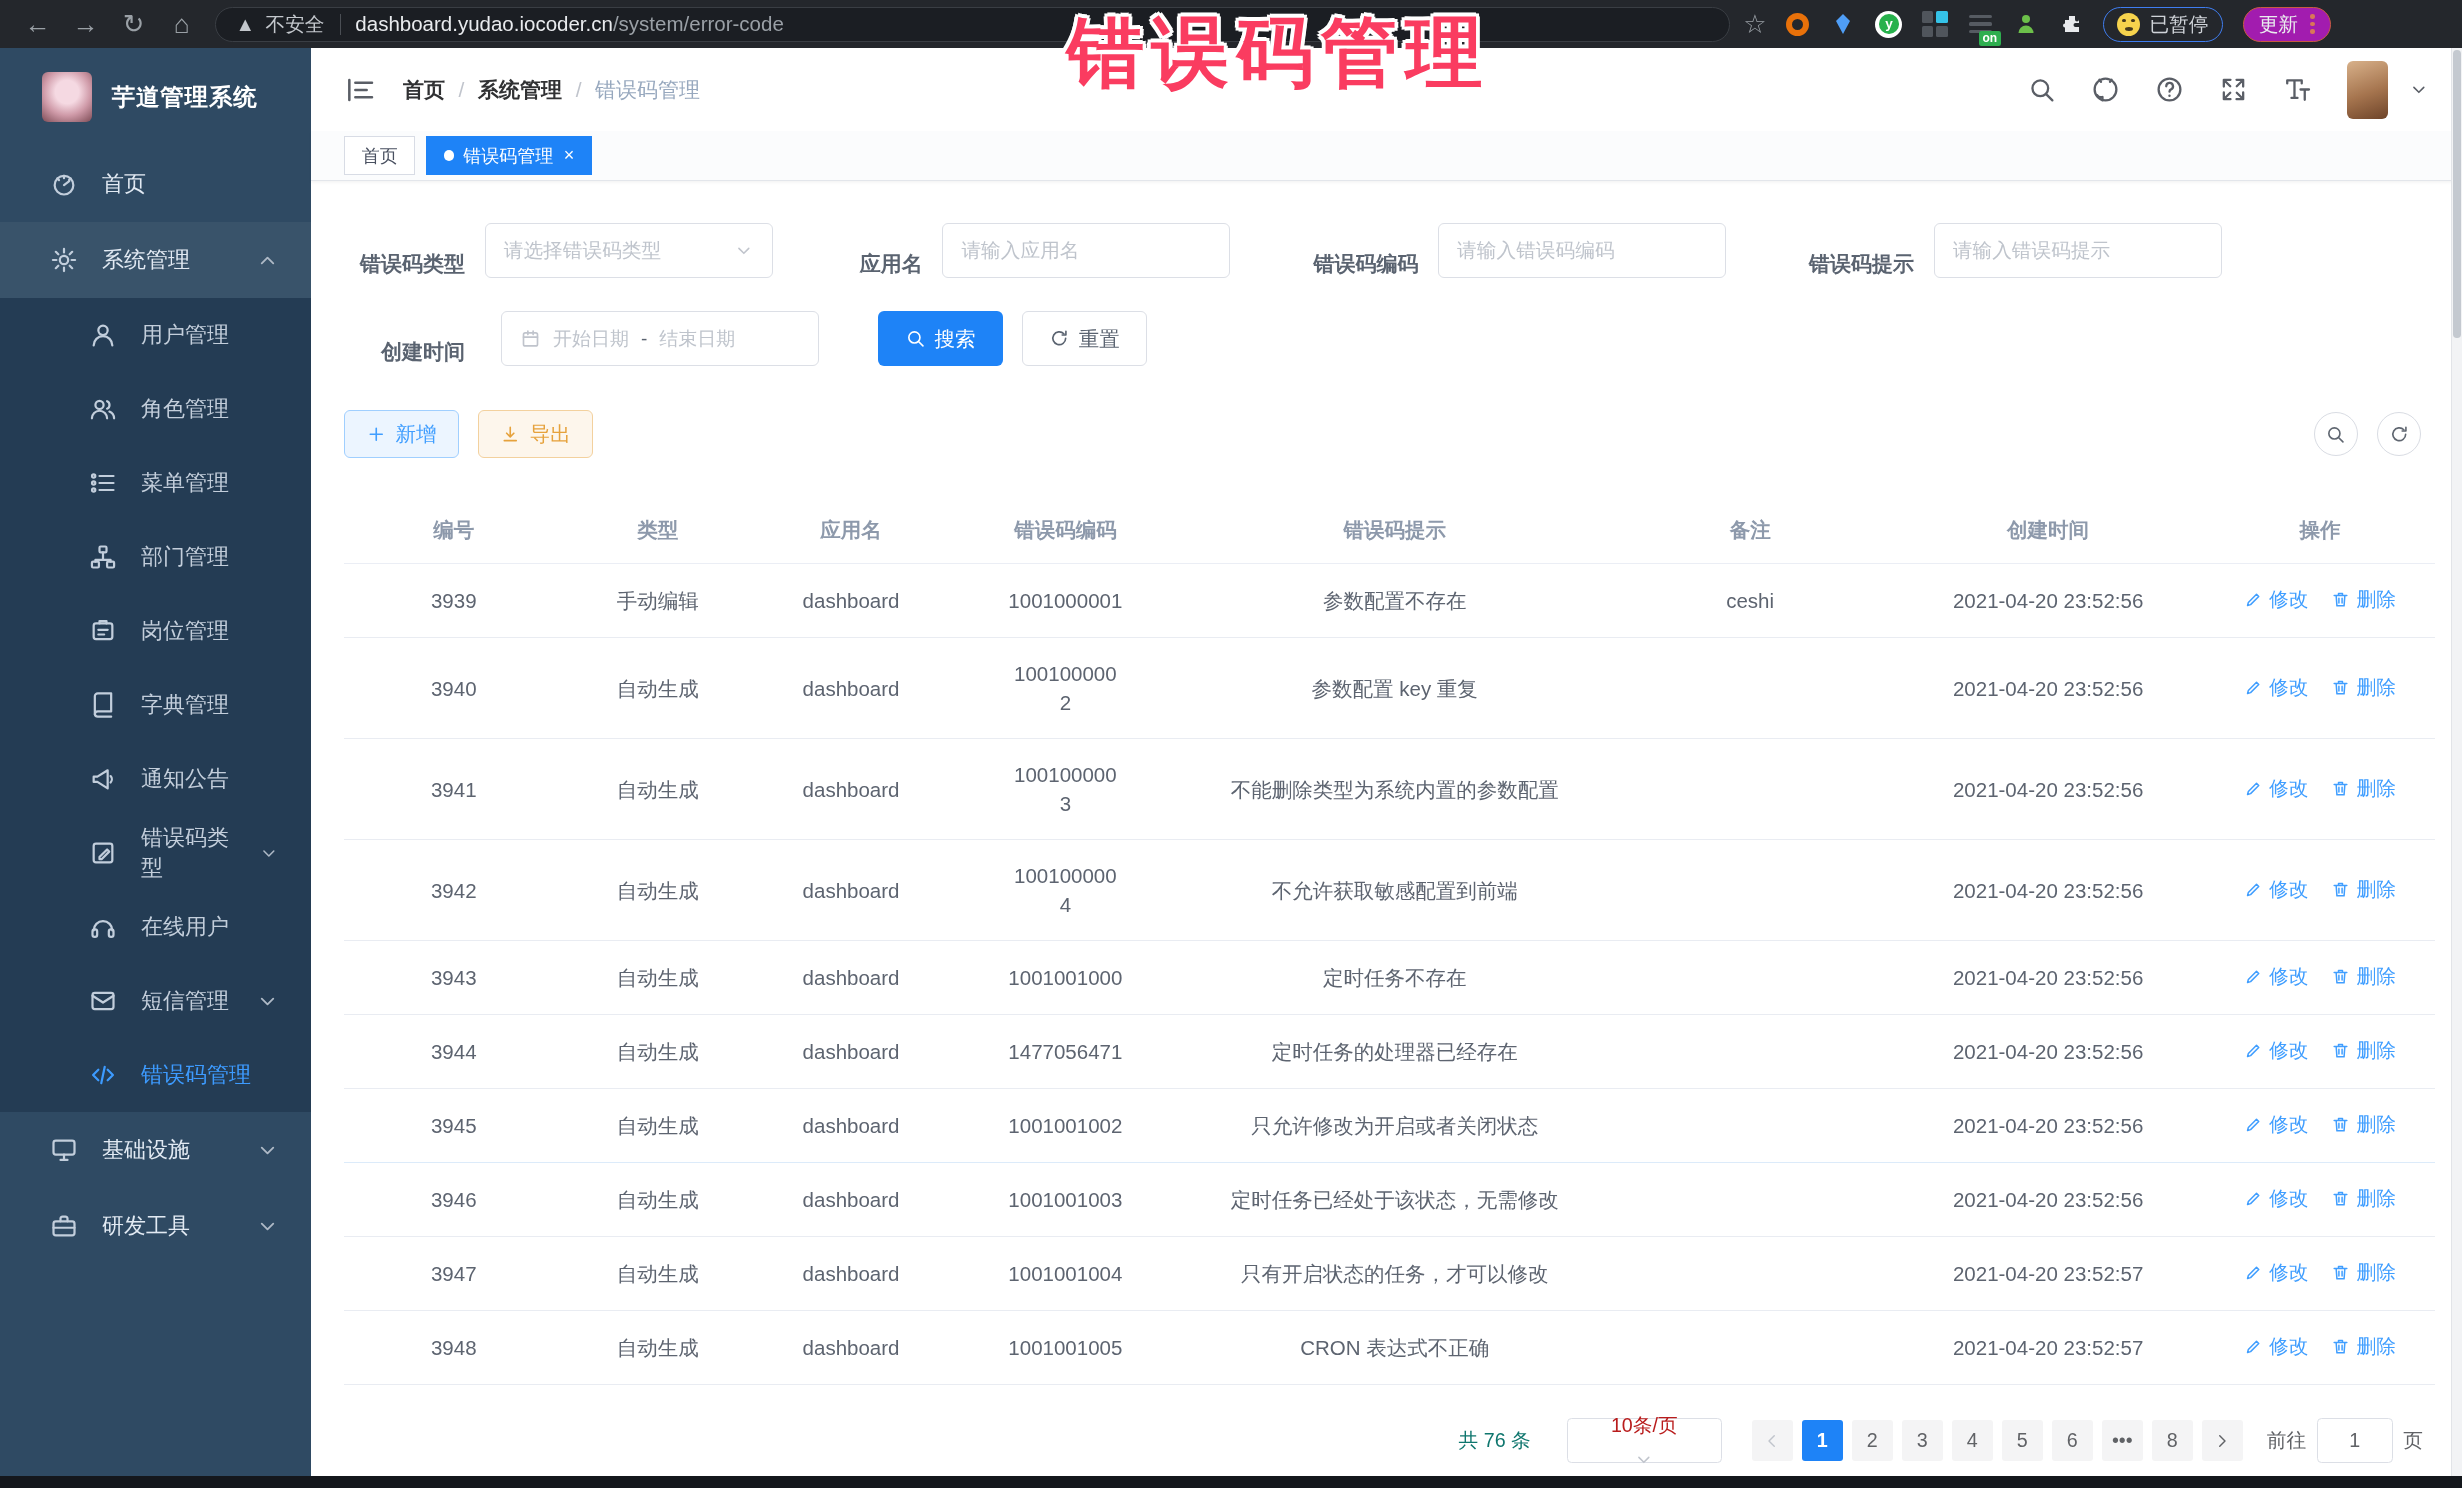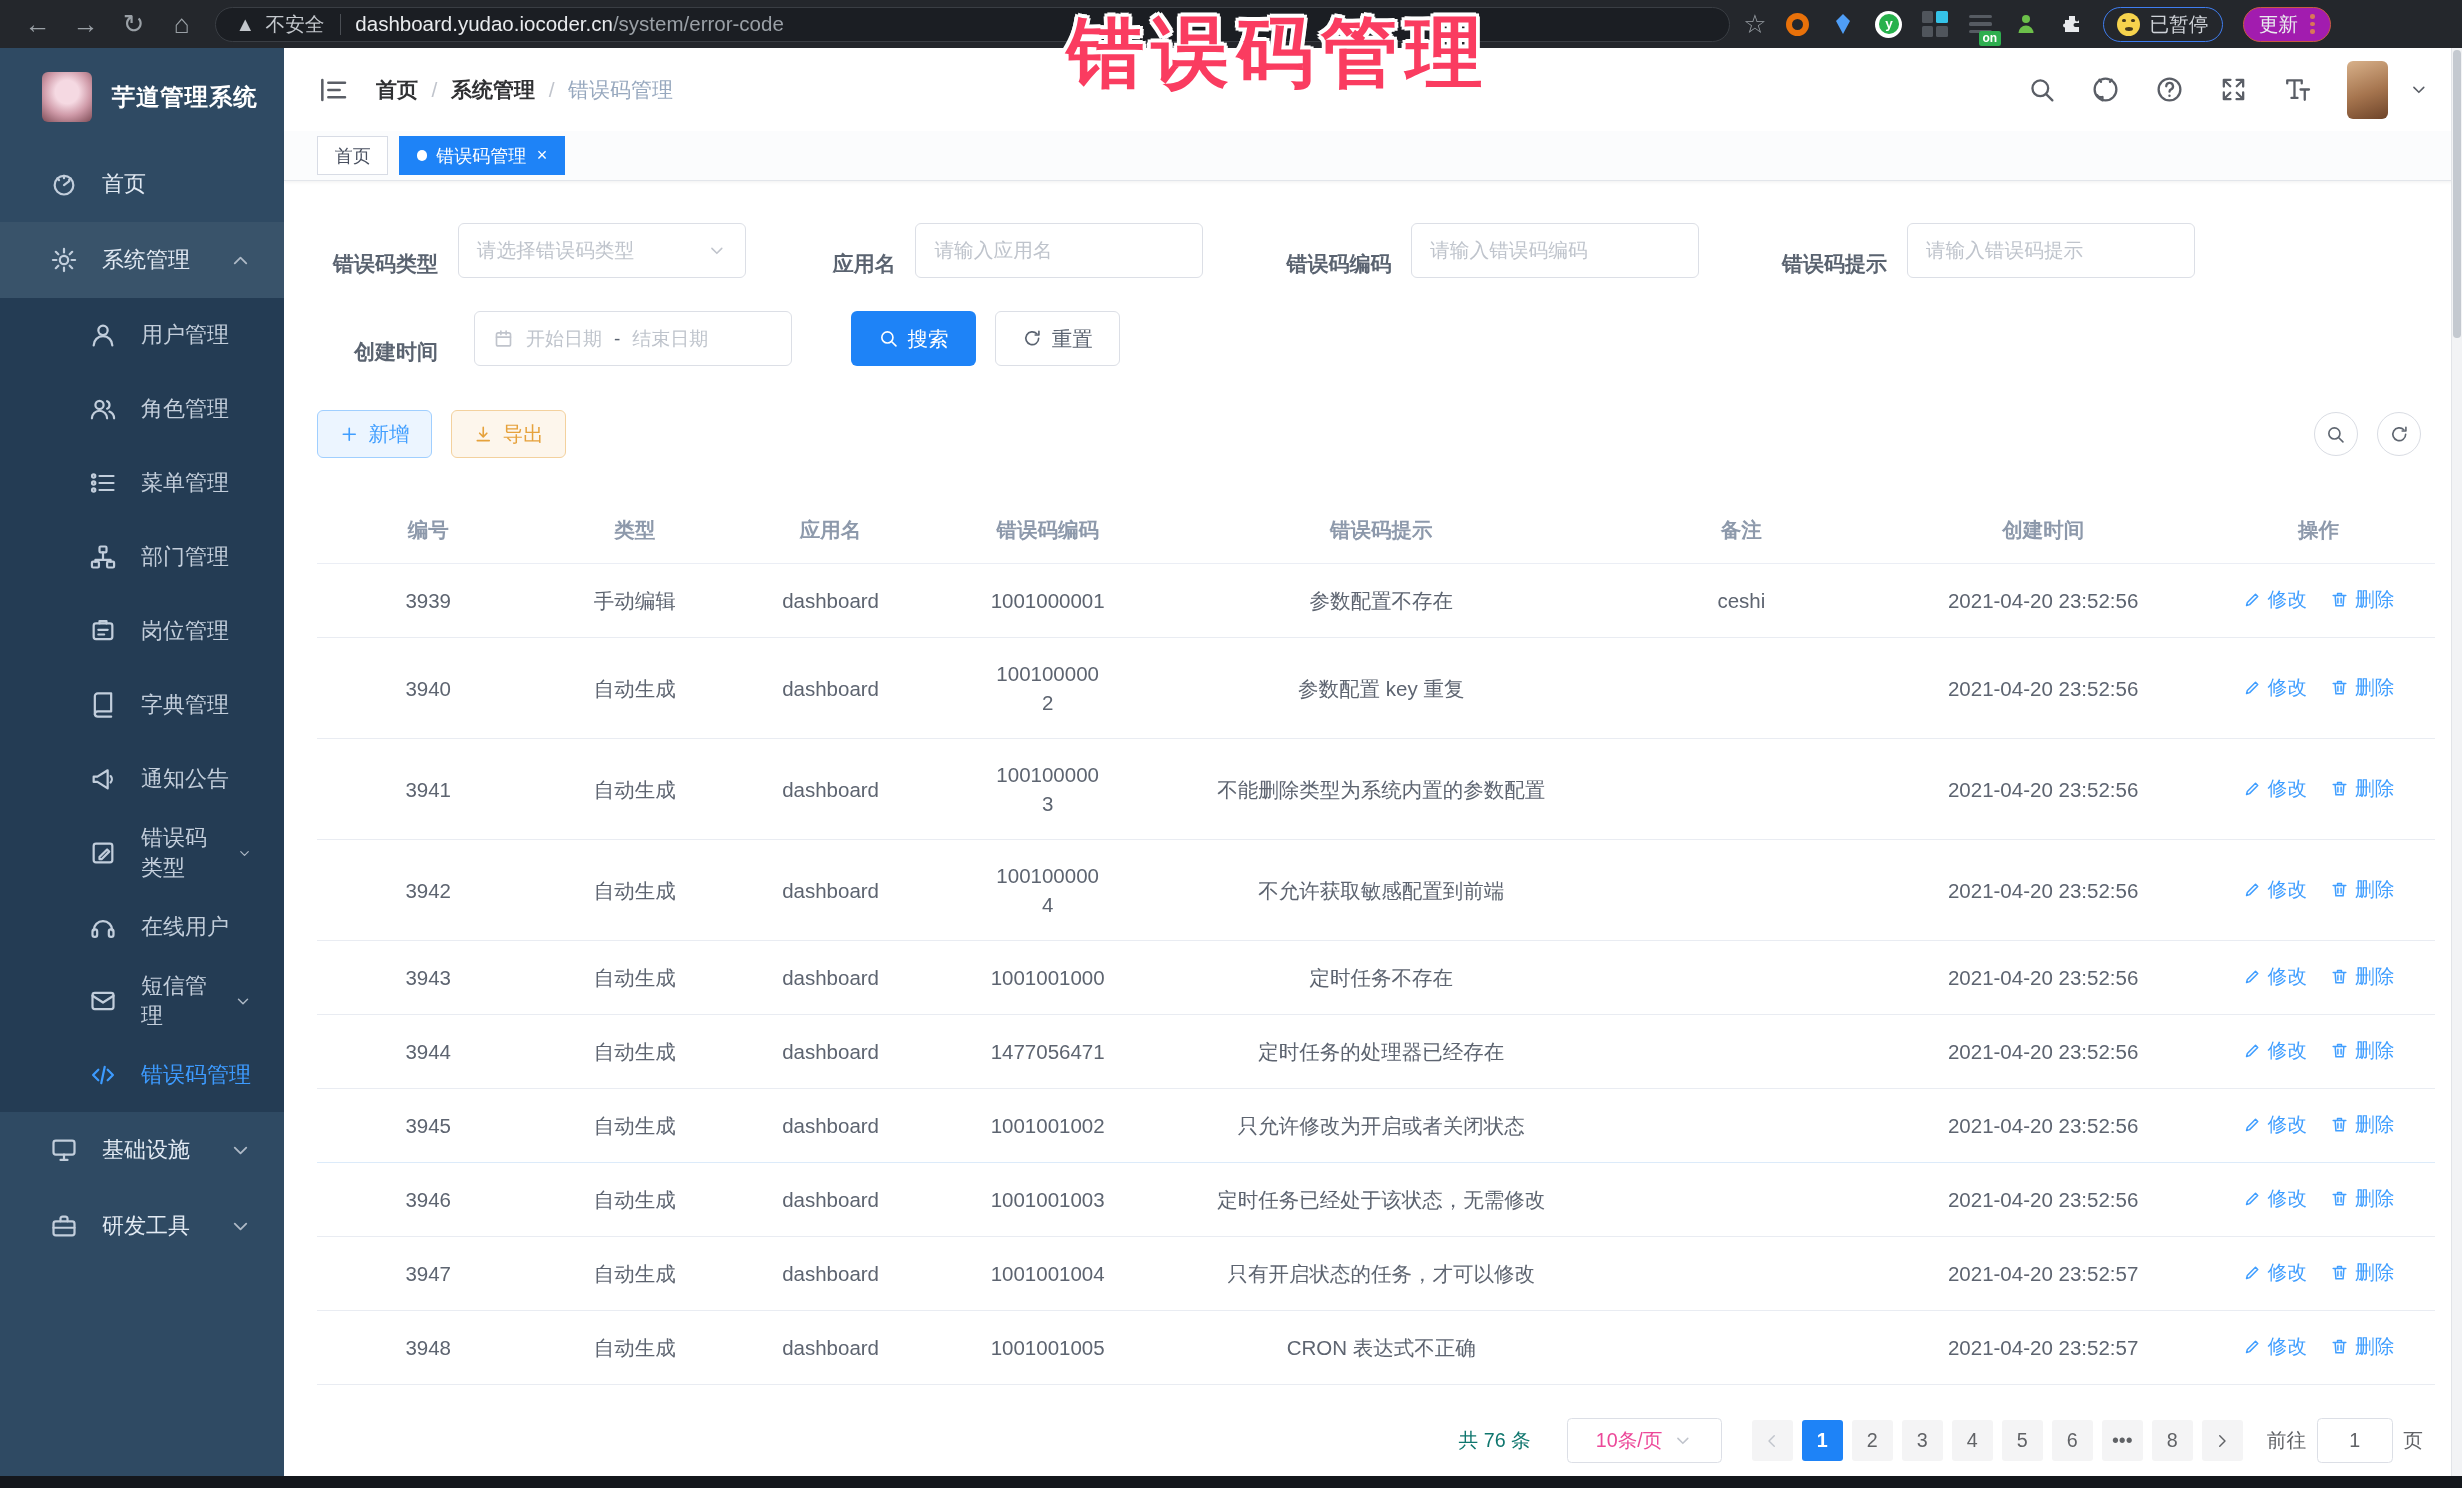--- a/index.html
+++ b/index.html
@@ -55,21 +55,21 @@
   .update-btn { display:flex; align-items:center; gap:12px; background:#a21caf;
     border:1.5px solid #c75b41; border-radius:17.4px; height:35px; padding:0 15px; margin-left:13.6px; flex:none; }
   .update-label { color:#e9ebee; font-size:19.7px; }
   .dots3 { display:flex; flex-direction:column; gap:3px; }
   .dots3 b { width:4.5px; height:4.5px; border-radius:50%; background:#d97757; }
 
   
   .app { position:absolute; top:48px; left:0; right:0; bottom:12px; display:flex; }
 
   
-  .sidebar { width:284px; flex:none; background:var(--sidebar-bg); overflow:hidden; }
+  .sidebar { width:311px; flex:none; background:var(--sidebar-bg); overflow:hidden; }
   .logo-row { height:98px; display:flex; align-items:center; padding-left:42px; gap:19.7px; }
   .logo-img { width:50px; height:50px; border-radius:6px; flex:none;
     background:radial-gradient(circle at 50% 40%, #f5d9e2 0 30%, #cf9aa8 60%, #7d4b55 100%); }
   .app-title { color:#fff; font-size:23.5px; font-weight:bold; letter-spacing:0.8px; }
   .menu-item { height:76px; display:flex; align-items:center; padding-left:50px; gap:24px; cursor:pointer; }
   .menu-item.lvl2 { background:var(--submenu-bg); padding-left:89px; height:74px; }
   .menu-item.highlight { background:rgba(255,255,255,0.05); }
   .mi-icon { width:28px; height:28px; color:#c2cedc; flex:none; }
   .mi-label { color:#e2eaf3; font-size:22px; }
   .lvl2 .mi-label { color:#c3cedb; }
@@ -146,21 +146,21 @@
     font-size:19.7px; cursor:pointer; }
   .op-link + .op-link { margin-left:23px; }
   .op-ic { width:19px; height:19px; }
 
   
   .pagination { margin-top:33px; display:flex; align-items:center; justify-content:flex-end;
     gap:0; padding-right:12px; }
   .pg-total { font-size:19.7px; color:#0f766e; margin-right:36px; }
   .pg-size { width:155px; height:45px; border:0.8px solid #dcdfe6; border-radius:4.5px;
     display:flex; align-items:center; justify-content:center; gap:10.6px; font-size:19.7px;
-    color:#ec4899; background:#fff; margin-right:21px; }
+    color:#b91c1c; background:#fff; margin-right:21px;flex-direction:column; }
   .pg-chip { min-width:41px; height:41px; border-radius:3px; background:#f4f4f5;
     display:inline-flex; align-items:center; justify-content:center; font-size:19.7px;
     color:#606266; margin-left:9px; cursor:pointer; padding:0 6px; }
   .pg-chip.active { background:var(--accent); color:#fff; font-weight:bold; }
   .pg-chip.disabled { color:#c0c4cc; }
   .pg-chip .ic { width:18px; height:18px; }
   .pg-goto { font-size:19.7px; color:#606266; margin-left:24px; }
   .pg-input { width:76px; height:45px; border:0.8px solid #dcdfe6; border-radius:4.5px;
     margin:0 10.6px; text-align:center; font-size:19.7px; color:#606266; outline:none; }
   .pg-suffix { font-size:19.7px; color:#606266; }

